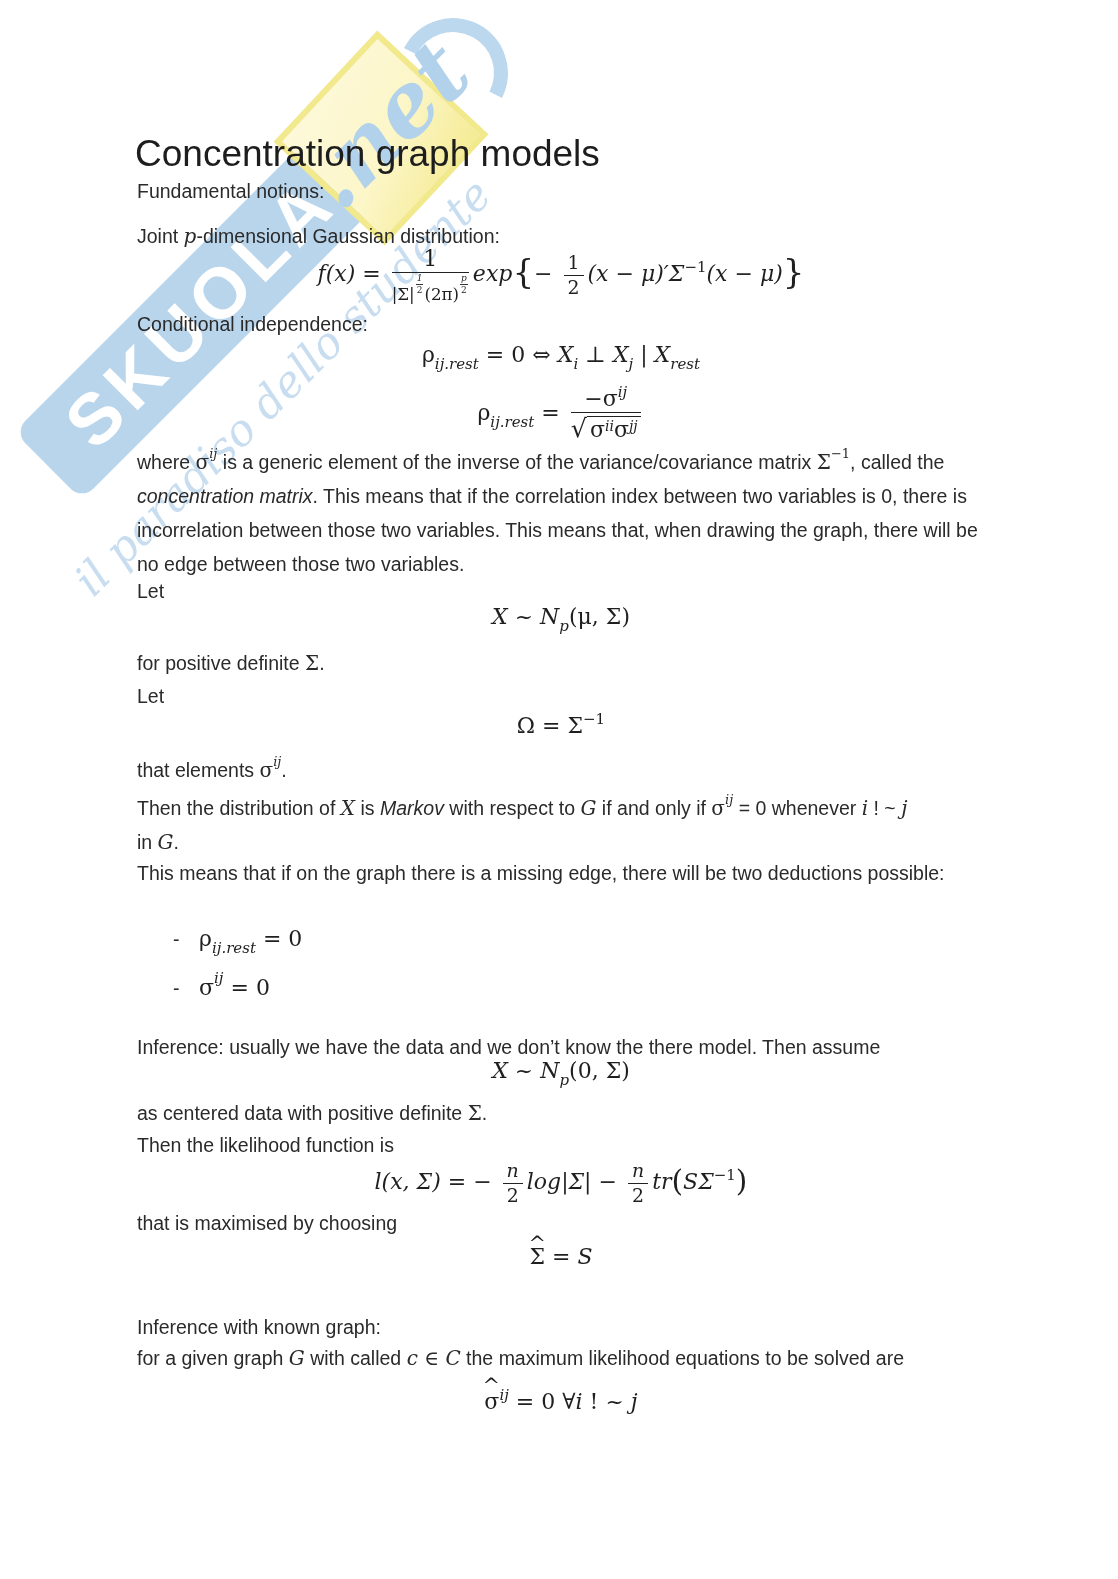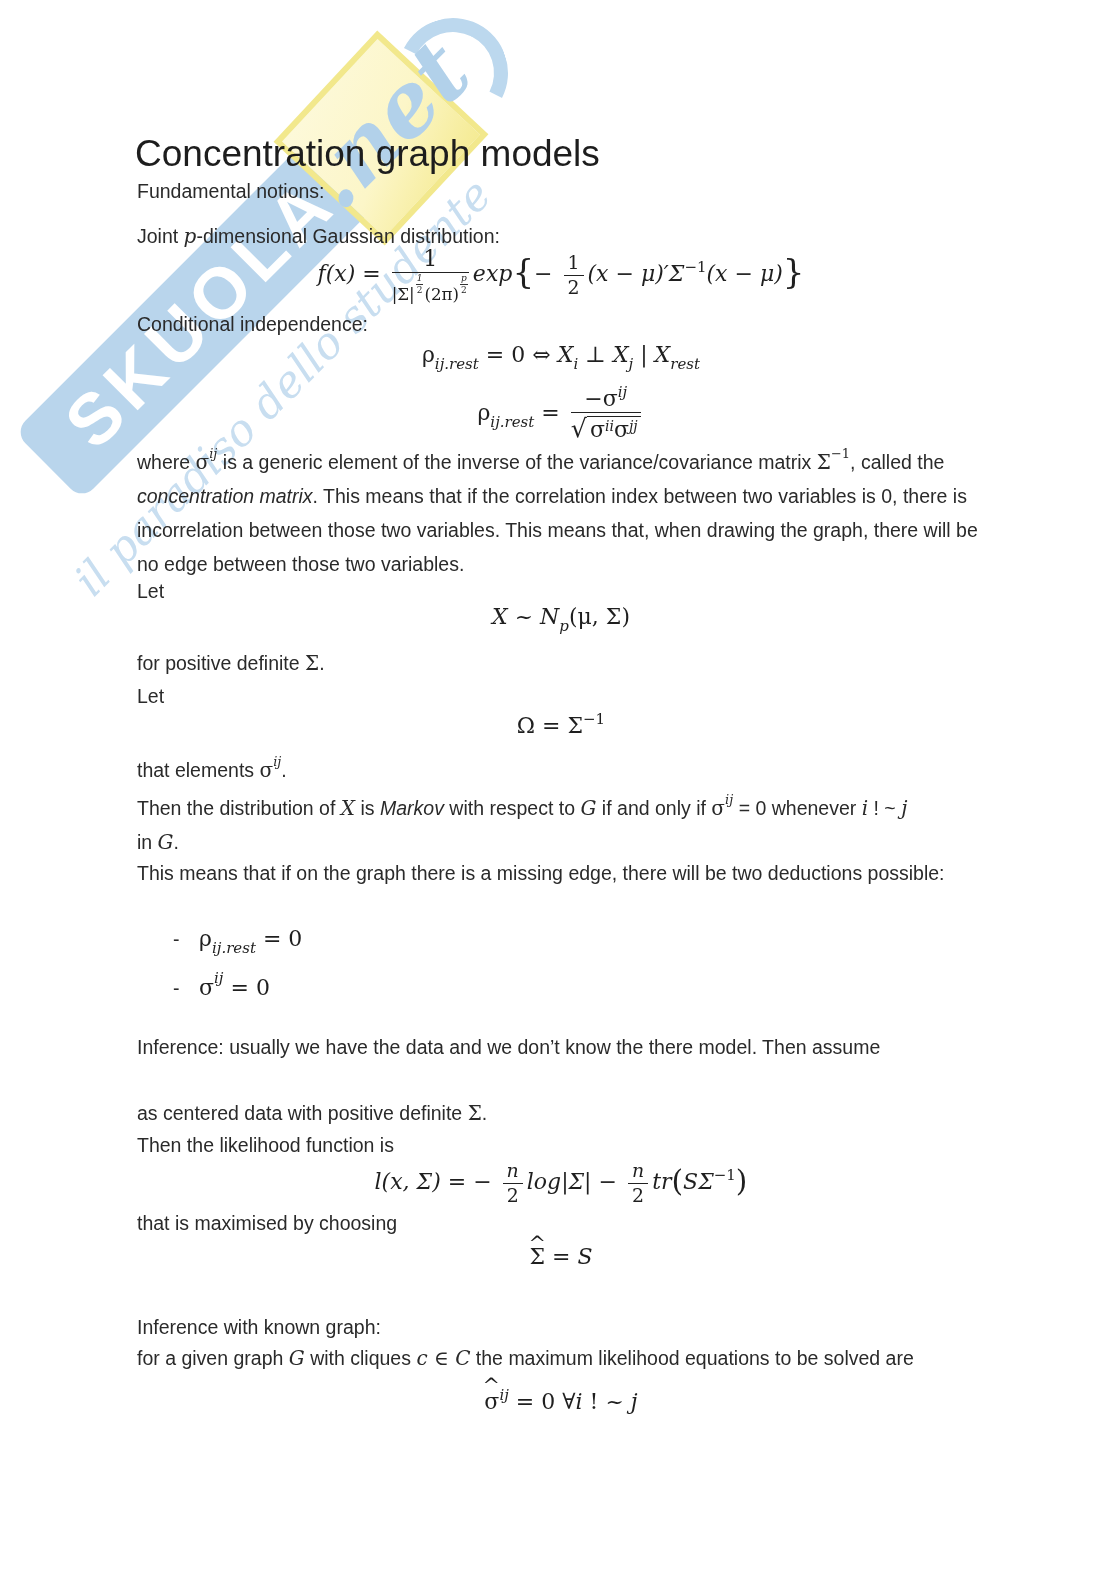--- a/index.html
+++ b/index.html
@@ -150,36 +150,39 @@
   <div class="t" style="top:922px">
     <span class="bullet-dash">-</span><span class="bullet-body"><span class="mu">ρ</span><sub style="font-size:15px; vertical-align:-7px; font-style:italic;">ij.rest</sub><span> = 0</span></span>
   </div>
 
   <div class="t" style="top:964px">
     <span class="bullet-dash">-</span><span class="bullet-body"><span class="mu">σ</span><sup style="font-size:15px; vertical-align:9px; font-style:italic;">ij</sup><span> = 0</span></span>
   </div>
 
   <div class="t" style="top:1030px">Inference: usually we have the data and we don’t know the there model. Then assume</div>
 
+  <div class="f" style="top:1058px">
+    <span class="mi">X</span><span> ~ </span><span class="mi">N</span><sub>p</sub><span>(0, Σ)</span>
+  </div>
 
   <div class="t" style="top:1096px"><span>as centered data with positive definite </span><span class="bg">Σ</span><span>.</span></div>
 
   <div class="t" style="top:1128px">Then the likelihood function is</div>
 
   <div class="f" style="top:1160px">
     <span class="mi">l(x, Σ) = </span><span> − </span><span class="frac small"><span class="fn mi">n</span><span class="fd">2</span></span><span class="mi">log|Σ|</span><span> − </span><span class="frac small"><span class="fn mi">n</span><span class="fd">2</span></span><span class="mi">tr</span><span class="bigp">(</span><span class="mi">SΣ</span><sup class="n">−1</sup><span class="bigp">)</span>
   </div>
 
   <div class="t" style="top:1206px">that is maximised by choosing</div>
 
   <div class="f" style="top:1244px">
     <span class="hatwrap"><span class="hatmark">^</span><span>Σ</span></span><span> = </span><span class="mi">S</span>
   </div>
 
   <div class="t" style="top:1310px">Inference with known graph:</div>
 
-  <div class="t" style="top:1341px"><span>for a given graph </span><span class="bm">G</span><span> with cliques </span><span class="bm">c</span><span class="bg"> ∈ </span><span class="bm">C</span><span> the maximum likelihood equations to be solved are</span></div>
+  <div class="t" style="top:1341px"><span>for a given graph </span><span class="bm">G</span><span> with called </span><span class="bm">c</span><span class="bg"> ∈ </span><span class="bm">C</span><span> the maximum likelihood equations to be solved are</span></div>
 
   <div class="f" style="top:1386px">
     <span class="hatwrap"><span class="hatmark off">^</span><span>σ</span><sup>ij</sup></span><span> = 0 ∀</span><span class="mi">i</span><span> ! ~ </span><span class="mi">j</span>
   </div>
 
 </div>
 
 </body></html>

